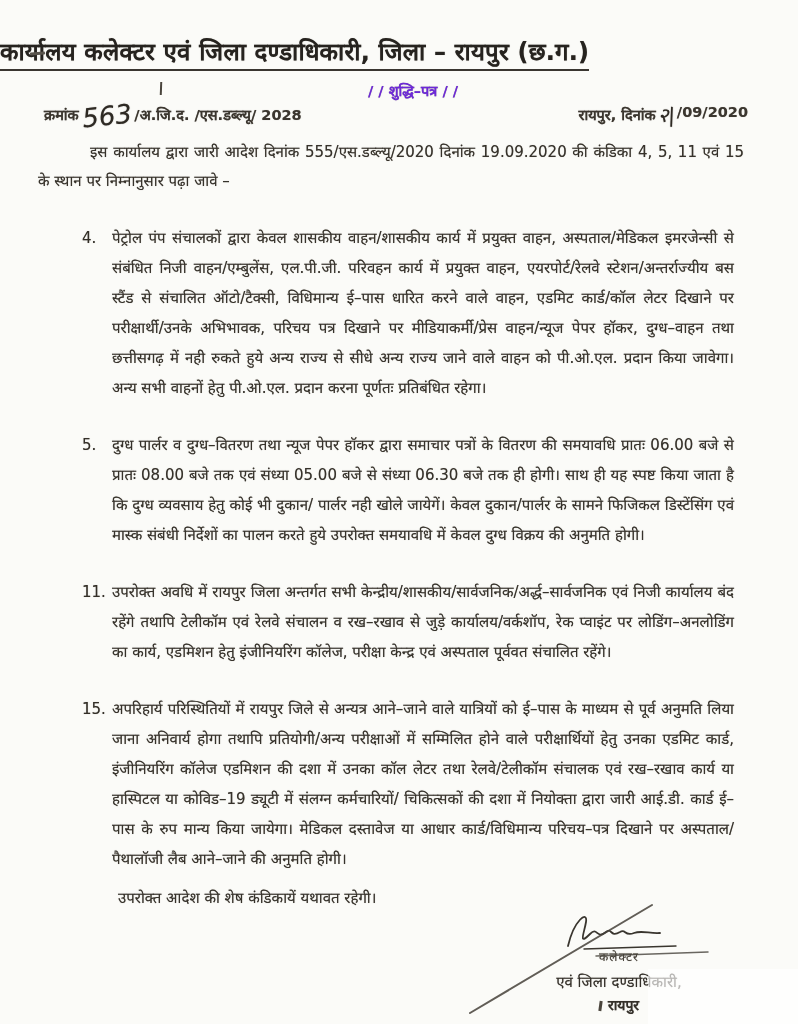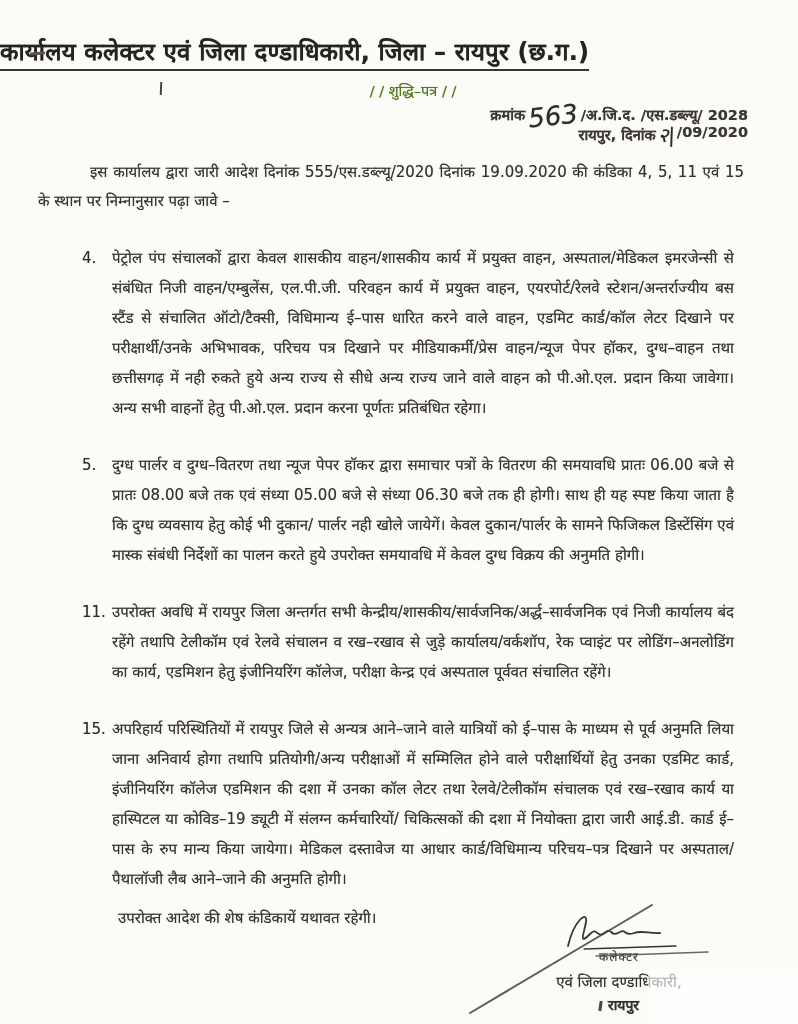--- a/index.html
+++ b/index.html
@@ -19,34 +19,33 @@
     font-size:24px;
     font-weight:bold;
     color:#26231f;
     letter-spacing:.2px;
   }
   .doc-title .u{border-bottom:2.2px solid #3a3631;padding-bottom:3px;}
   .doc-subtitle{
     text-align:center;
     margin-top:13px;
     font-size:14.5px;
-    font-weight:normal;
-    color:#4d7c0f;
+    font-weight:bold;
+    color:#6d28d9;
     padding-left:28px;
   }
   
   .ref-row{
     display:flex;
     justify-content:space-between;
-    align-items:flex-end;
+    align-items:flex-start;
     margin:4px 50px 0 44px;
     font-size:14.5px;
     font-weight:bold;
     color:#3b362f;
-    flex-direction:column;
   }
   .ref-left,.ref-right{display:flex;align-items:flex-start;}
   .hand{
     font-size:26px;
     font-weight:normal;
     font-style:italic;
     display:inline-block;
     transform:rotate(-6deg) translateY(2px);
     color:#2e2a24;
     text-shadow:0 0 1px rgba(50,44,36,.6);

